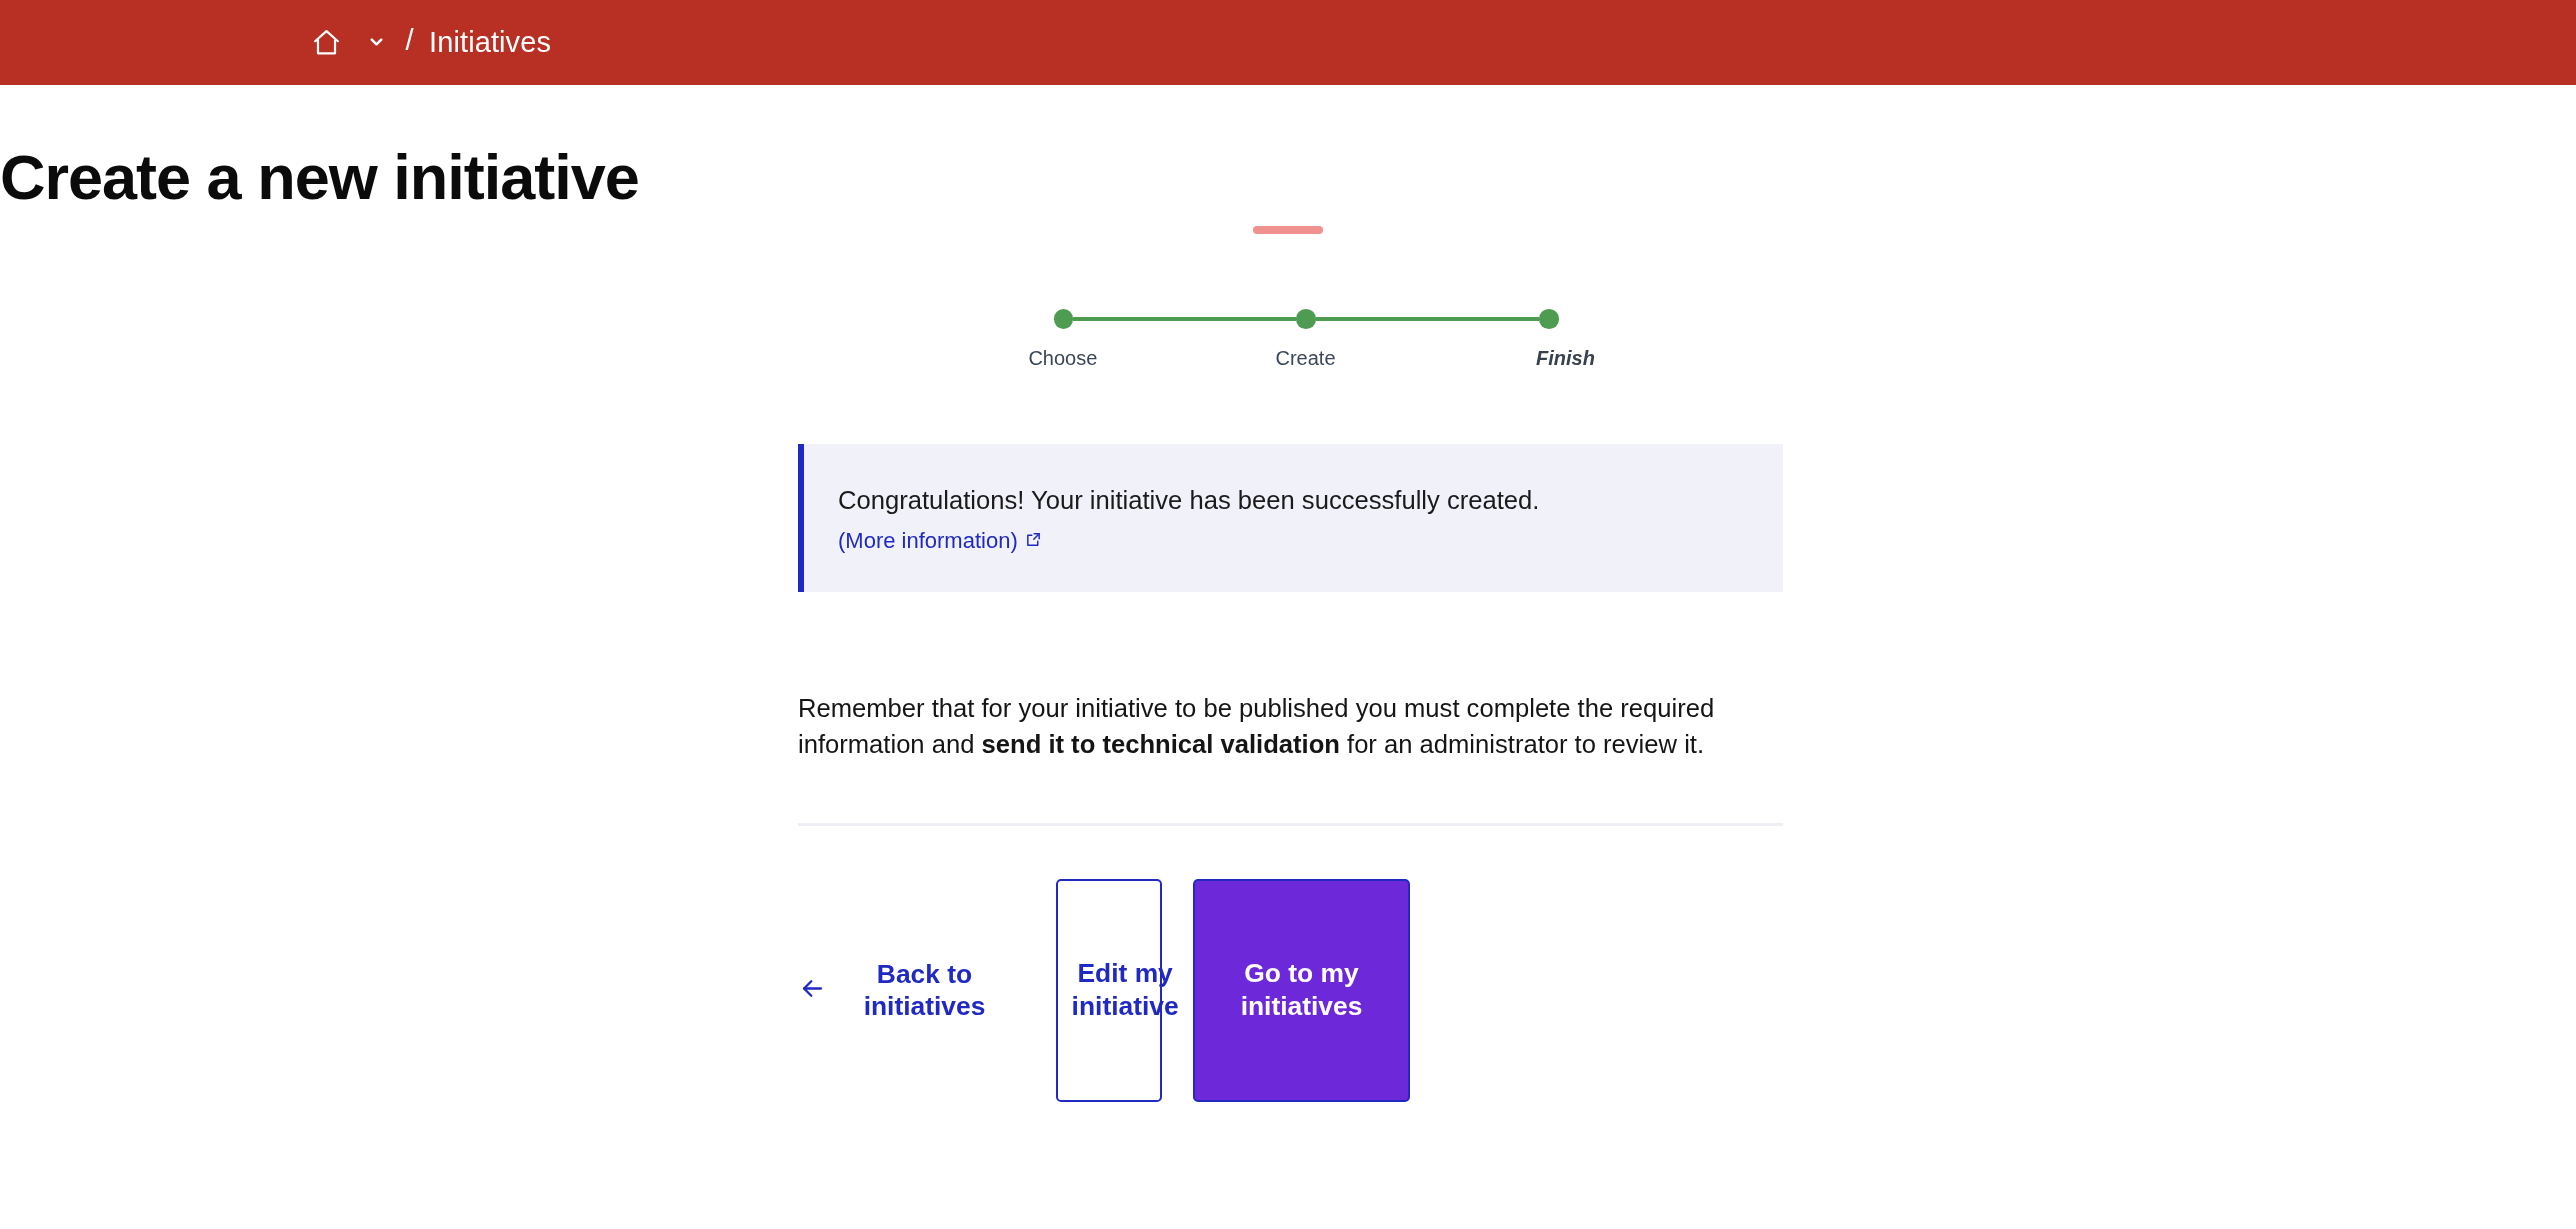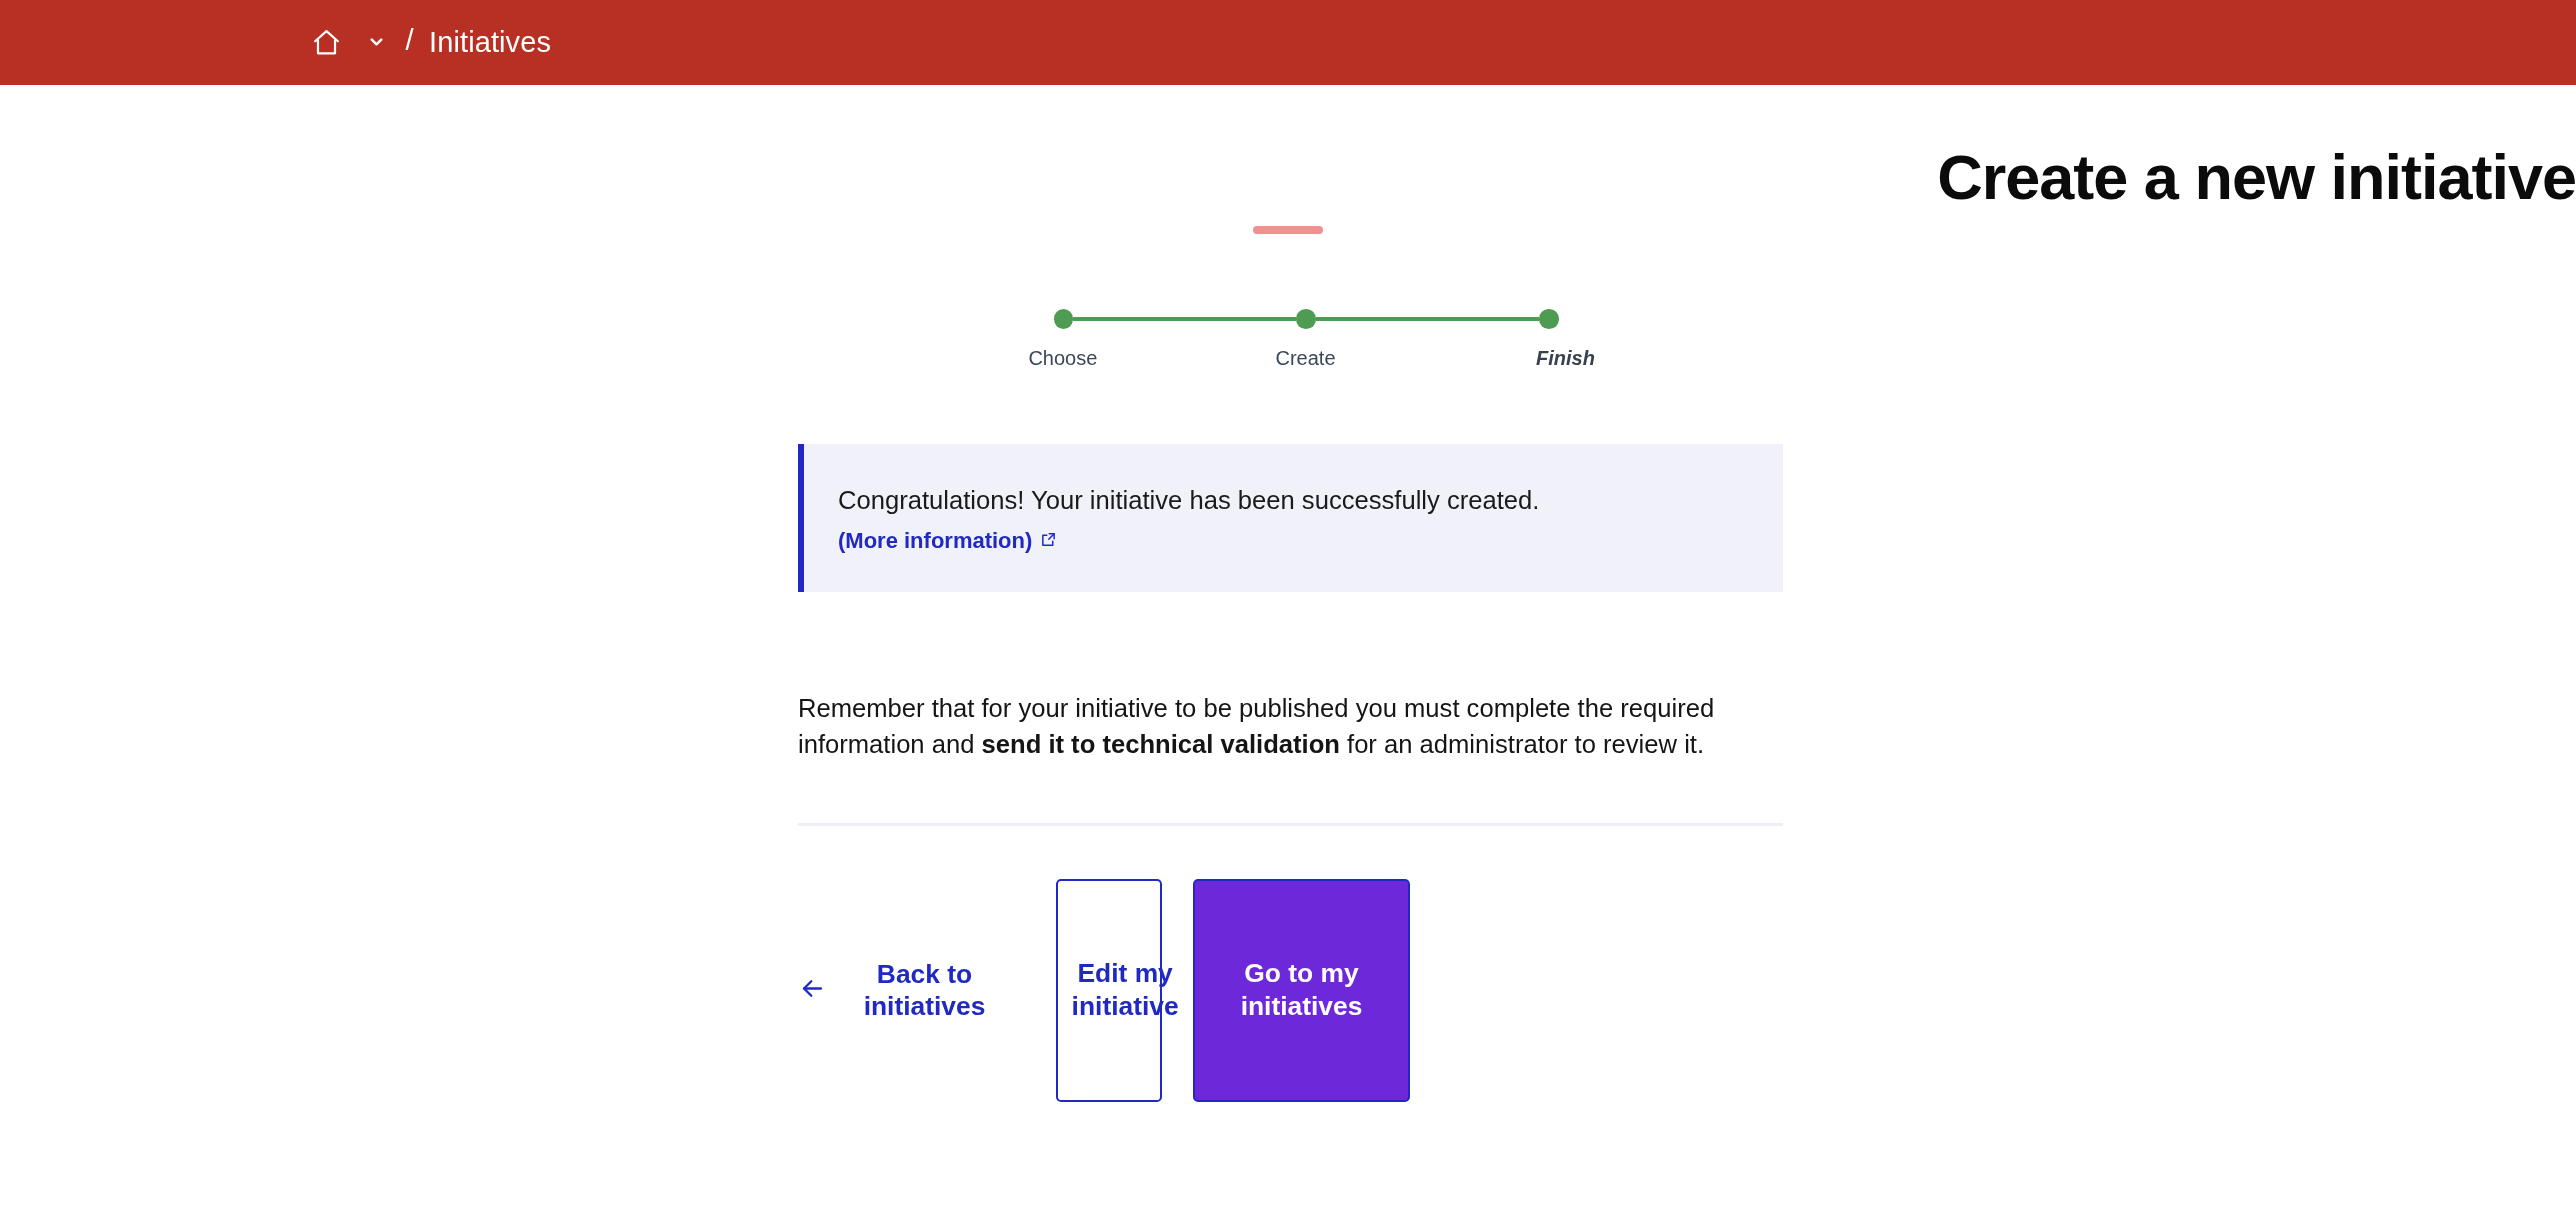--- a/index.html
+++ b/index.html
@@ -54,21 +54,21 @@
     letter-spacing: 0.1px;
   }
 
   
   .page {
     width: 2576px;
     padding-top: 58px;
   }
 
   .title-wrap {
-    text-align: right;
+    text-align: left;
   }
   .page-title {
     font-size: 63px;
     font-weight: 700;
     color: #0b0b0b;
     letter-spacing: -1px;
     line-height: 1.08;
   }
   .title-rule {
     width: 70px;
@@ -142,21 +142,21 @@
     line-height: 1.45;
   }
   .callout-link-row {
     margin-top: 8.5px;
     display: flex;
     align-items: center;
     gap: 7.7px;
   }
   .callout-link {
     font-size: 22px;
-    font-weight: 700;
+    font-weight: 400;
     color: #2029c2;
     text-decoration: none;
     cursor: pointer;
   }
   .ext-icon { display: block; }
 
   
   .para {
     margin-top: 98px;
     font-size: 25.6px;

